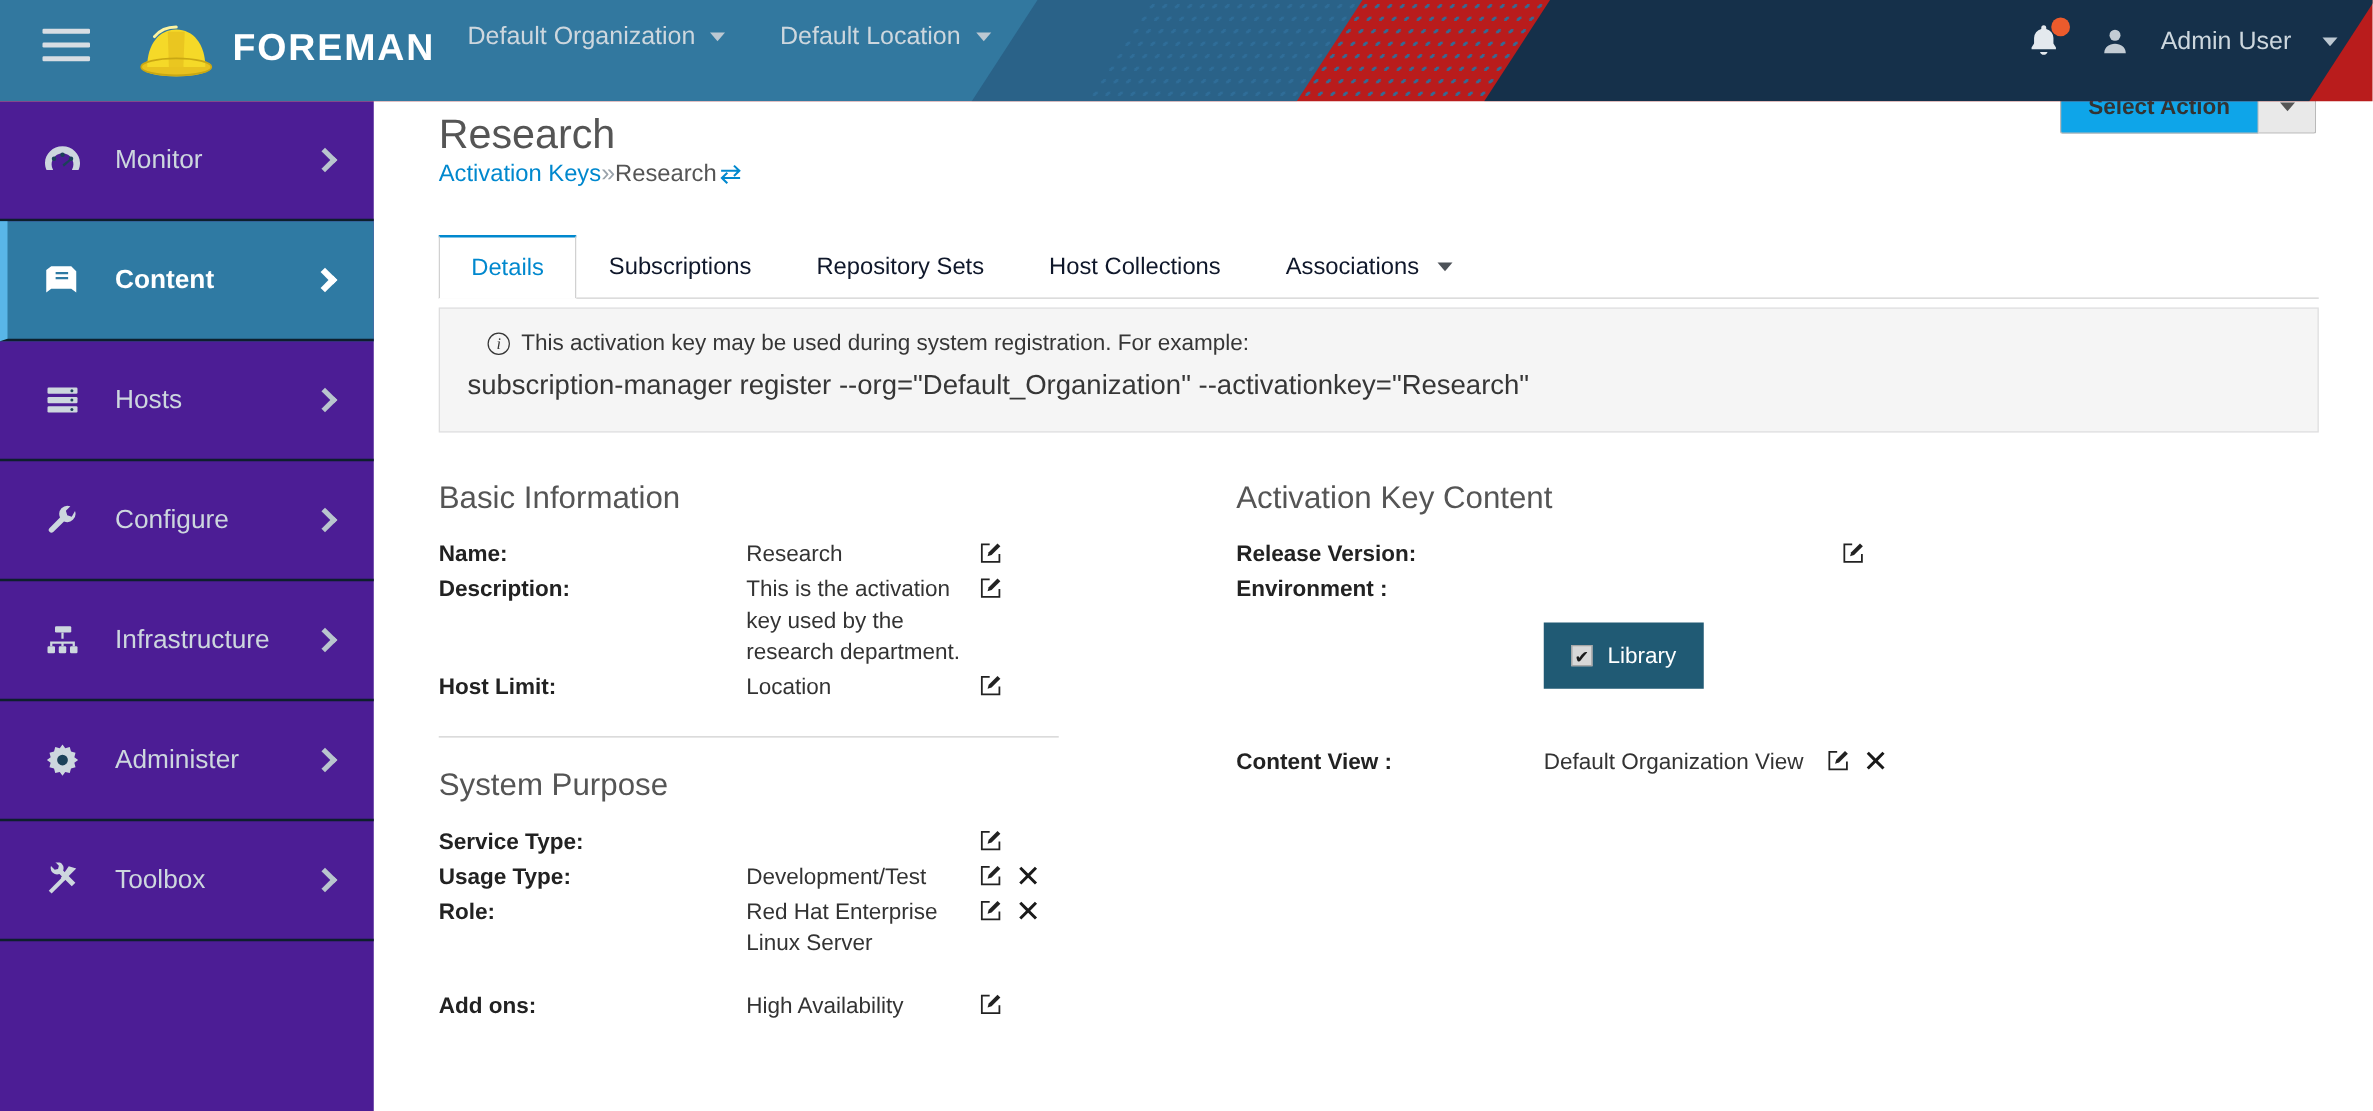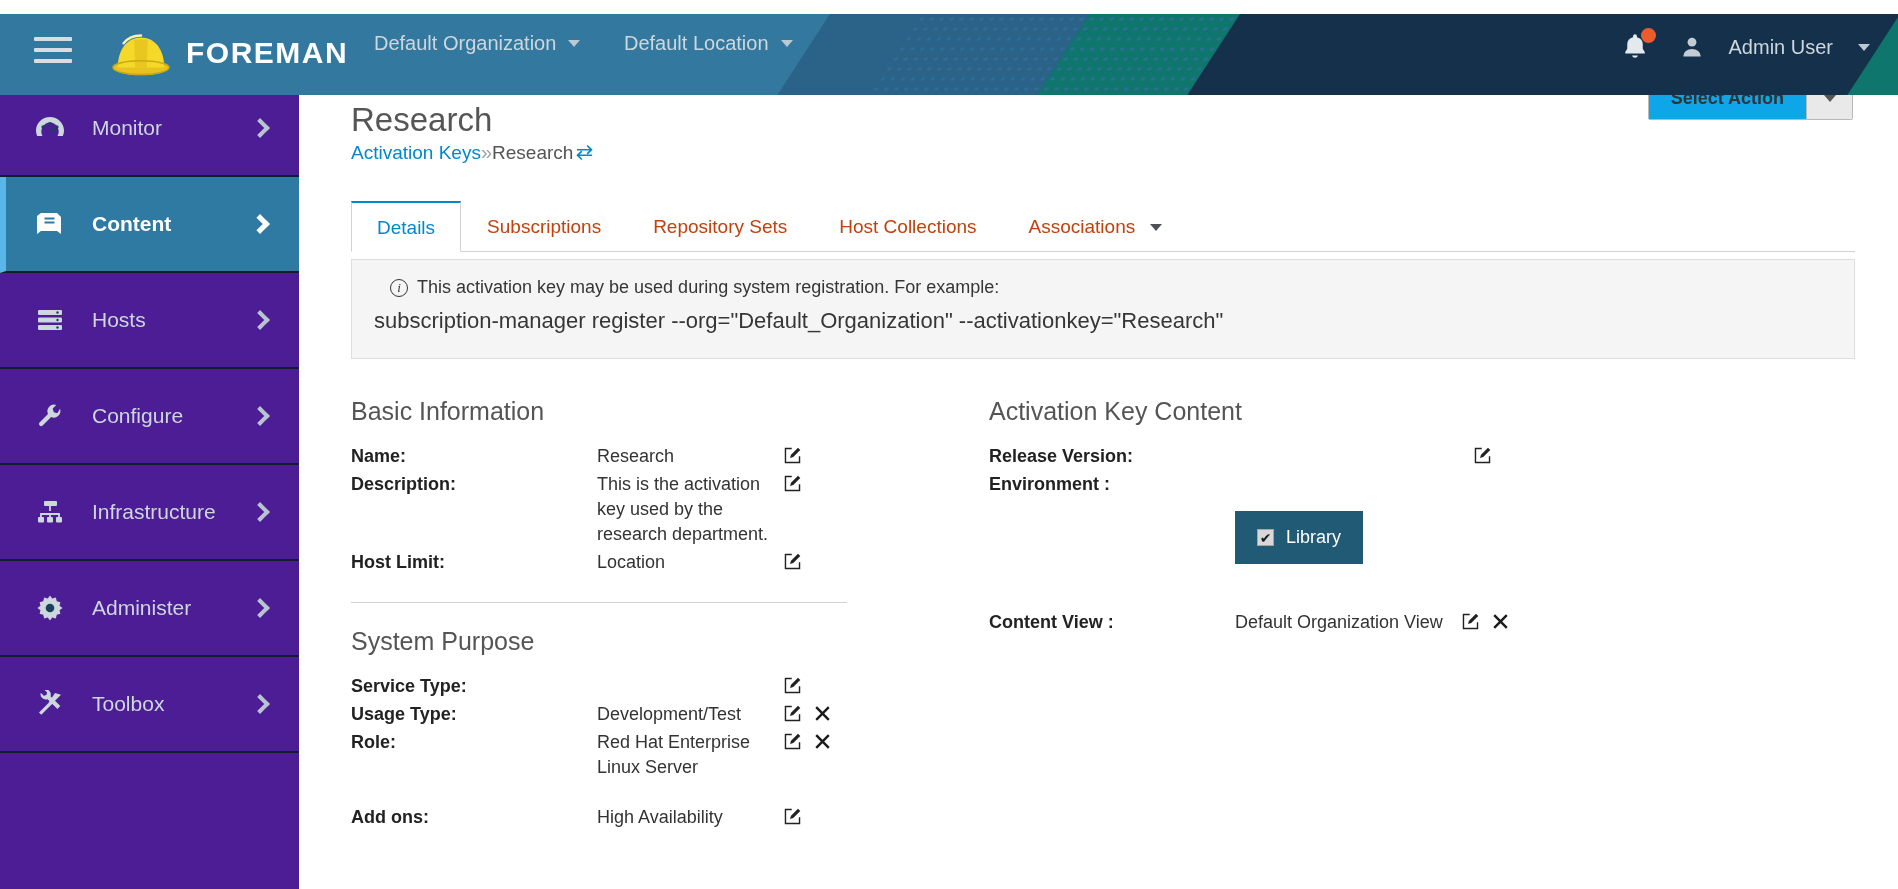--- a/index.html
+++ b/index.html
@@ -7,23 +7,23 @@
   html, body {
     margin: 0; padding: 0;
     width: 1898px; height: 889px;
     overflow: hidden;
     background: #fff;
     font-family: "Liberation Sans", sans-serif;
   }
 
   
   .masthead {
-    position: absolute; top: 14px; left: 0;
+    position: absolute; top: 0; left: 0;
     width: 1898px; height: 81px;
-    background: #0f766e;
+    background: #b91c1c;
     overflow: hidden;
     z-index: 30;
   }
   .masthead-left-fill {
     position: absolute; top: 0; left: 0;
     width: 960px; height: 81px;
     background: #32789f;
   }
   .masthead-diag {
     position: absolute; top: 0; left: 830px;
@@ -135,21 +135,21 @@
     background: #2f7aa3;
     color: #fff;
     border-left: 6px solid #59b6e8;
     padding-left: 24px;
   }
   .nav-item.active .nav-label { font-weight: bold; }
   .nav-item.active .nav-chevron { border-color: #fff; border-width: 5px; }
 
   
   .main {
-    position: absolute; top: 79px; left: 299px;
+    position: absolute; top: 66px; left: 299px;
     width: 1599px; height: 808px;
     background: #fff;
     overflow: hidden;
   }
 
   .page-title {
     position: absolute; left: 52px; top: 0px;
     font-size: 33px; color: #555; font-weight: 300;
   }
 
@@ -186,21 +186,21 @@
 
   
   .tabs {
     position: absolute; left: 52px; top: 122px;
     width: 1504px;
     display: flex;
     border-bottom: 1px solid #d1d1d1;
   }
   .tab {
     padding: 14px 25px 12px 25px;
-    font-size: 19px; color: #c2410c;
+    font-size: 19px; color: #0f172a;
     cursor: pointer;
     border: 1px solid transparent;
     margin-bottom: -1px;
     white-space: nowrap;
   }
   .tab.active {
     color: #0088ce;
     background: #fff;
     border: 1px solid #d1d1d1;
     border-bottom: 1px solid #fff;

